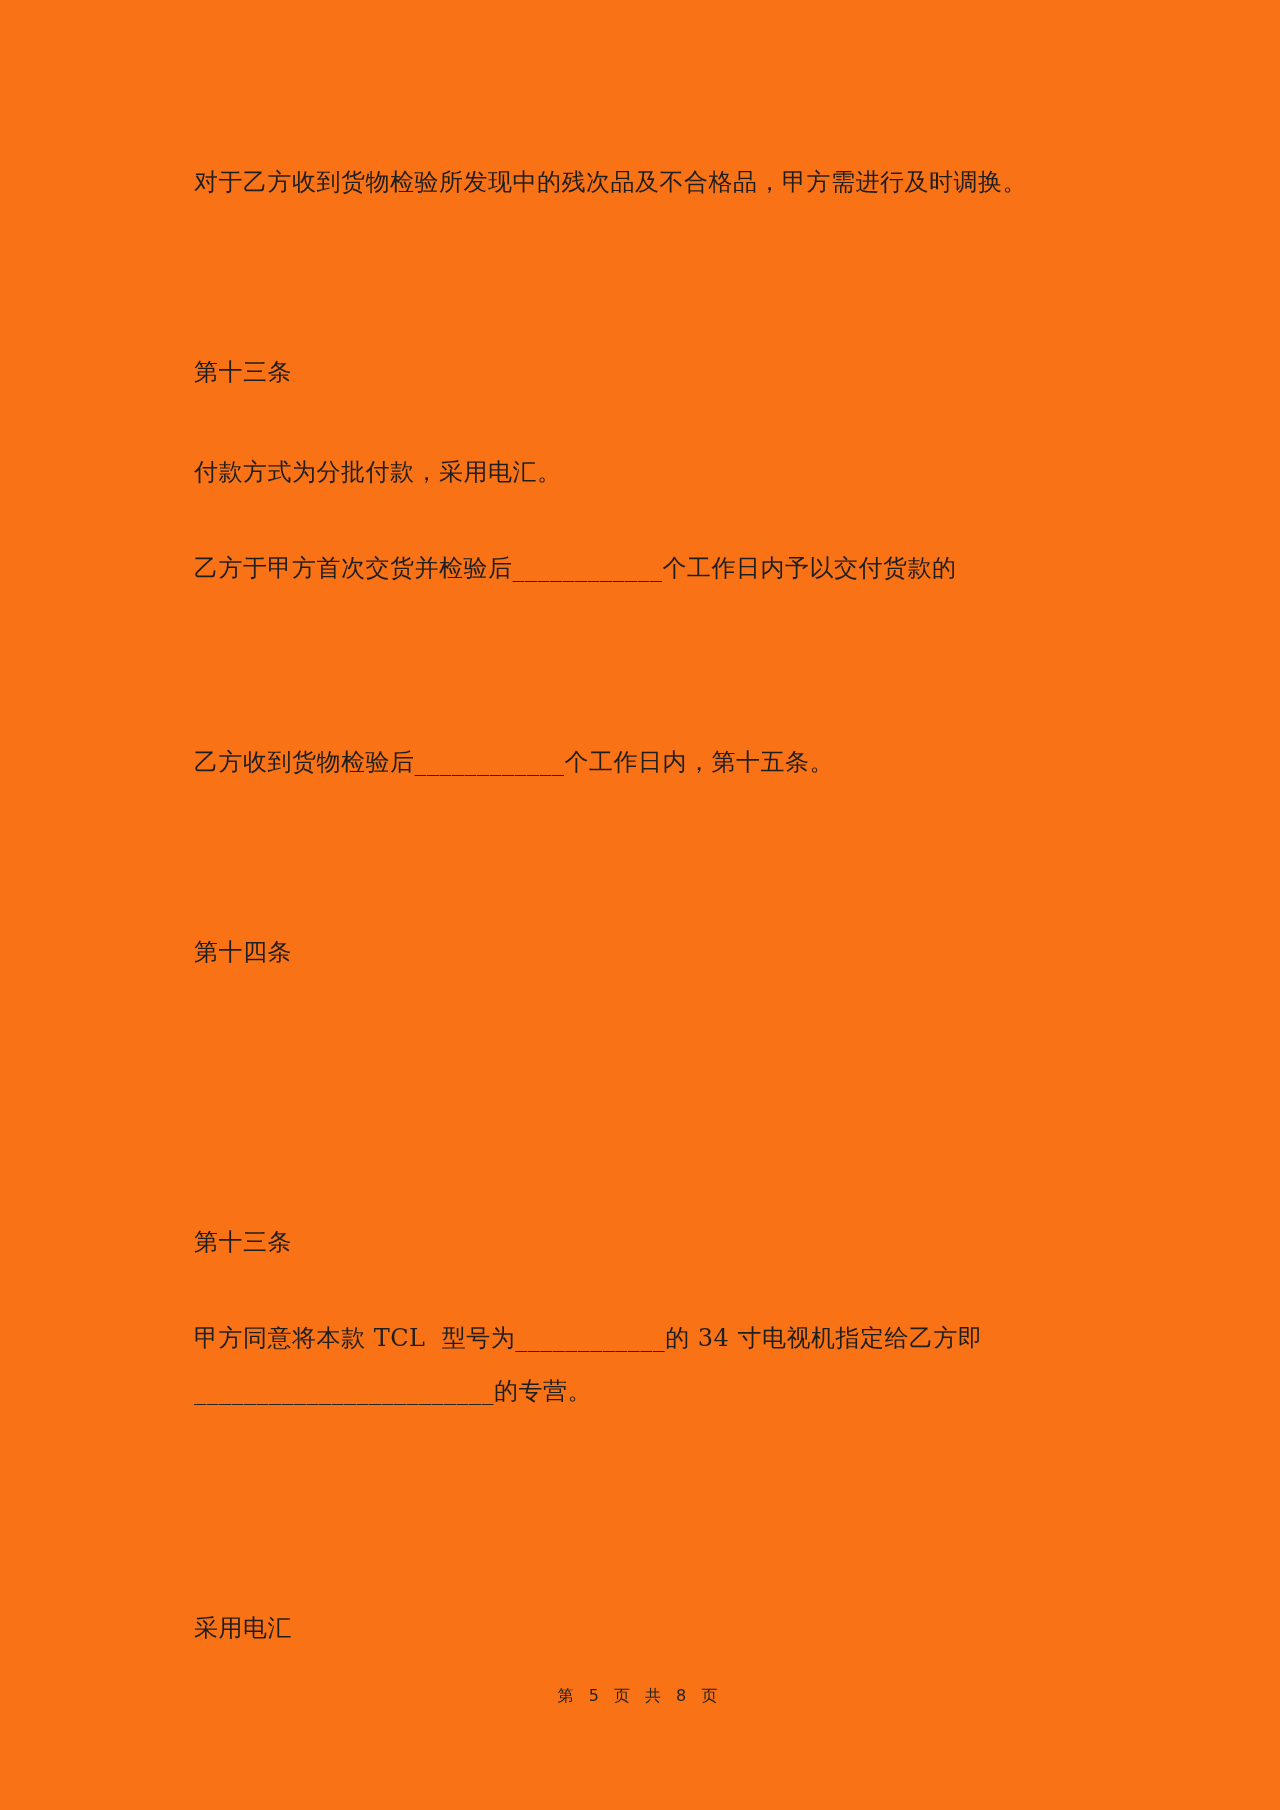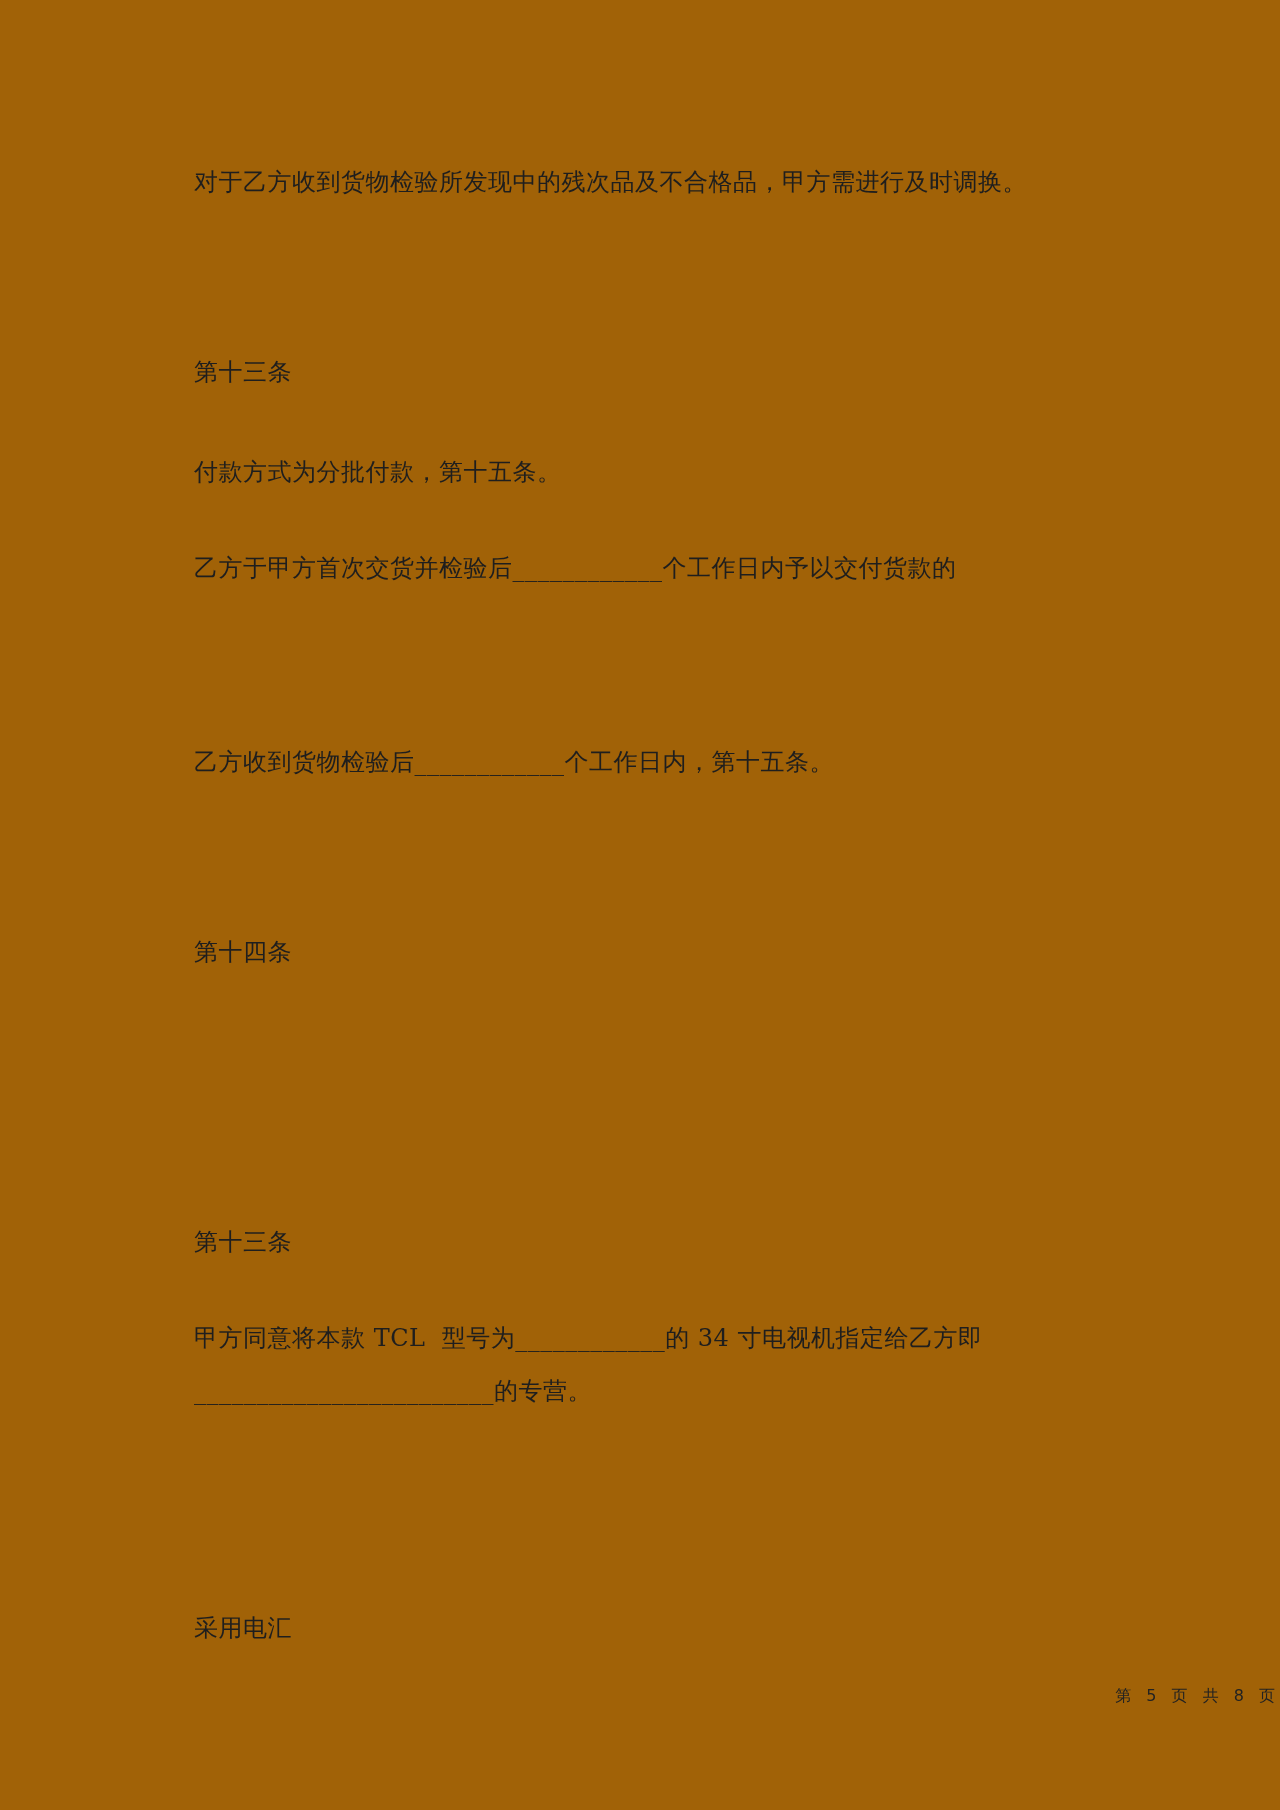--- a/index.html
+++ b/index.html
@@ -1,46 +1,46 @@
 <!DOCTYPE html>
 <html><head>
 <meta charset="utf-8">
 <style>
   html, body { margin: 0; padding: 0; background: #ffffff; }
   body { width: 1280px; height: 1810px; position: relative; overflow: hidden; }
-  .page { position: absolute; left: 0; top: 0; width: 1280px; height: 1810px; background: #a16207; }
+  .page { position: absolute; left: 0; top: 0; width: 1280px; height: 1810px; background: #f97316; }
   .line {
     position: absolute;
     left: 194px;
     font-family: "DejaVu Serif", "Liberation Serif", serif;
     font-size: 24px;
     line-height: 30px;
     color: #1e1e1e;
     white-space: pre;
     transform: translateY(-15px);
     letter-spacing: 0.5px;
   }
   .footer {
     position: absolute;
     left: 0; width: 1280px;
     top: 1686px;
-    text-align: right;
+    text-align: center;
     font-family: "DejaVu Sans", "Liberation Sans", sans-serif;
     font-size: 16px;
     color: #222;
     letter-spacing: 5px;
   }
 </style>
 </head>
 <body>
 
 <div class="page">
   <div class="line" style="top:182px">对于乙方收到货物检验所发现中的残次品及不合格品，甲方需进行及时调换。</div>
   <div class="line" style="top:372px">第十三条</div>
-  <div class="line" style="top:472px">付款方式为分批付款，第十五条。</div>
+  <div class="line" style="top:472px">付款方式为分批付款，采用电汇。</div>
   <div class="line" style="top:568px">乙方于甲方首次交货并检验后____________个工作日内予以交付货款的</div>
   <div class="line" style="top:762px">乙方收到货物检验后____________个工作日内，第十五条。</div>
   <div class="line" style="top:952px">第十四条</div>
   <div class="line" style="top:1242px">第十三条</div>
   <div class="line" style="top:1338px">甲方同意将本款 TCL  型号为____________的 34 寸电视机指定给乙方即</div>
   <div class="line" style="top:1391px">________________________的专营。</div>
   <div class="line" style="top:1628px">采用电汇</div>
 
   <div class="footer">第 5 页 共 8 页</div>
 </div>

